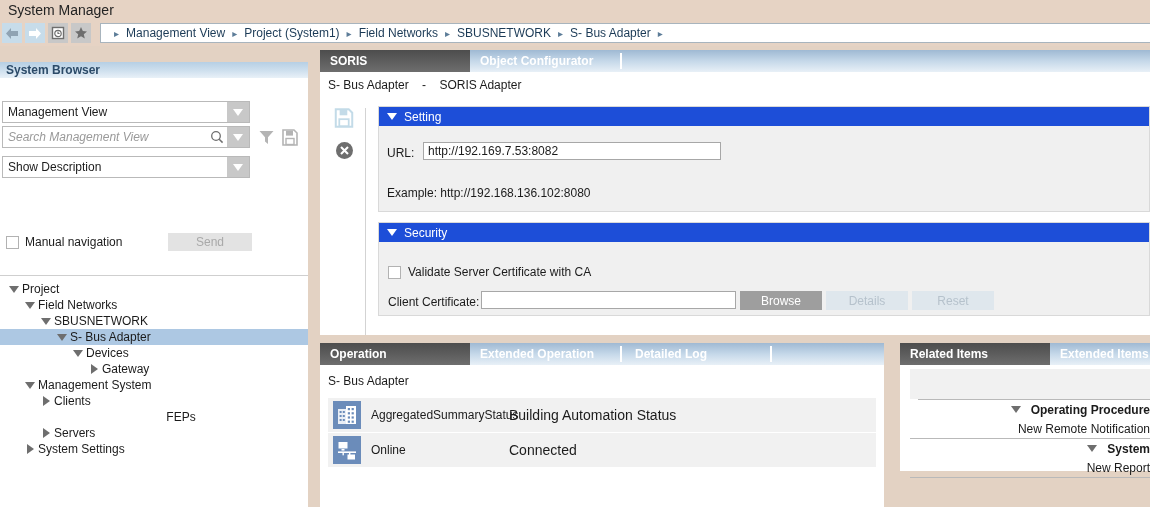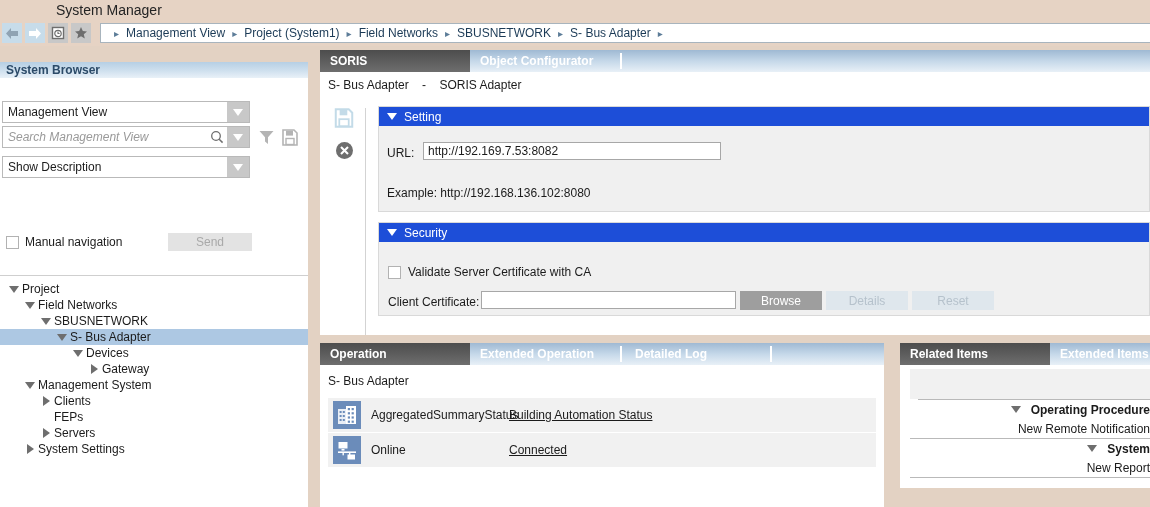--- a/index.html
+++ b/index.html
@@ -16,21 +16,20 @@
 
   
   .titlebar {
     position: absolute; left: 0; top: 0; width: 1150px; height: 22px;
     background: #e6d3c4;
   }
   .titlebar .title {
     position: absolute; left: 8px; top: 2px;
     font-size: 14px; color: #232323;
     font-family: "Liberation Sans", sans-serif;
-    margin-left: 48px;
   }
 
   
   .navstrip {
     position: absolute; left: 0; top: 22px; width: 1150px; height: 24px;
     background: #e6d3c4;
   }
   .navbtn {
     position: absolute; top: 1px; width: 20px; height: 20px;
     background: #c7dcea; display: flex; align-items: center; justify-content: center;
@@ -120,24 +119,24 @@
   .btn { height: 19px; font-size: 12px; display: flex; align-items: center; justify-content: center; }
   .btn.enabled { background: #9e9e9e; color: #ffffff; }
   .btn.disabled { background: #dfe7ed; color: #b6c2cc; }
 
   
   .oppanel { position: absolute; left: 320px; top: 343px; width: 564px; height: 164px; background: #fff; }
   .oprow { position: absolute; left: 8px; width: 548px; height: 34px; background: #f1f1f1; display: flex; align-items: center; }
   .opicon { width: 28px; height: 28px; margin-left: 5px; background: #6b8cba; flex: none;
             display: flex; align-items: center; justify-content: center; }
   .opname { margin-left: 10px; width: 138px; font-size: 12px; }
-  .opval { font-size: 12px; text-decoration: underline; }
-
-  
-  .relpanel { position: absolute; left: 900px; top: 343px; width: 250px; height: 145px; background: #fff; }
+  .opval { font-size: 14px; }
+
+  
+  .relpanel { position: absolute; left: 900px; top: 343px; width: 250px; height: 128px; background: #fff; }
   .relrow { height: 19px; display: flex; align-items: center; font-size: 12px; padding-left: 14px; justify-content: flex-end; }
   .relrow.hdr { font-weight: bold; }
   .relrow .tri { margin-right: 10px; }
   .rel-sep { height: 1px; background: #b9b9b9; margin: 0 8px; }
 
   .gutter-h { position: absolute; left: 320px; top: 335px; width: 830px; height: 8px; background: #e3d2c3; }
   .gutter-mid { position: absolute; left: 884px; top: 343px; width: 16px; height: 164px; background: #e3d2c3; }
 </style>
 </head>
 <body>
@@ -295,21 +294,21 @@
               <span class="tri down"></span>
             </span>
             <span>Management System</span>
           </div>
           <div class="tnode" style="padding-left: 38px;">
             <span class="tw">
               <span class="tri right"></span>
             </span>
             <span>Clients</span>
           </div>
-          <div class="tnode" style="padding-left: 38px;">
+          <div class="tnode" style="padding-left: 38px; justify-content: center;">
             <span class="tw"></span>
             <span>FEPs</span>
           </div>
           <div class="tnode" style="padding-left: 38px;">
             <span class="tw">
               <span class="tri right"></span>
             </span>
             <span>Servers</span>
           </div>
           <div class="tnode" style="padding-left: 22px;">

